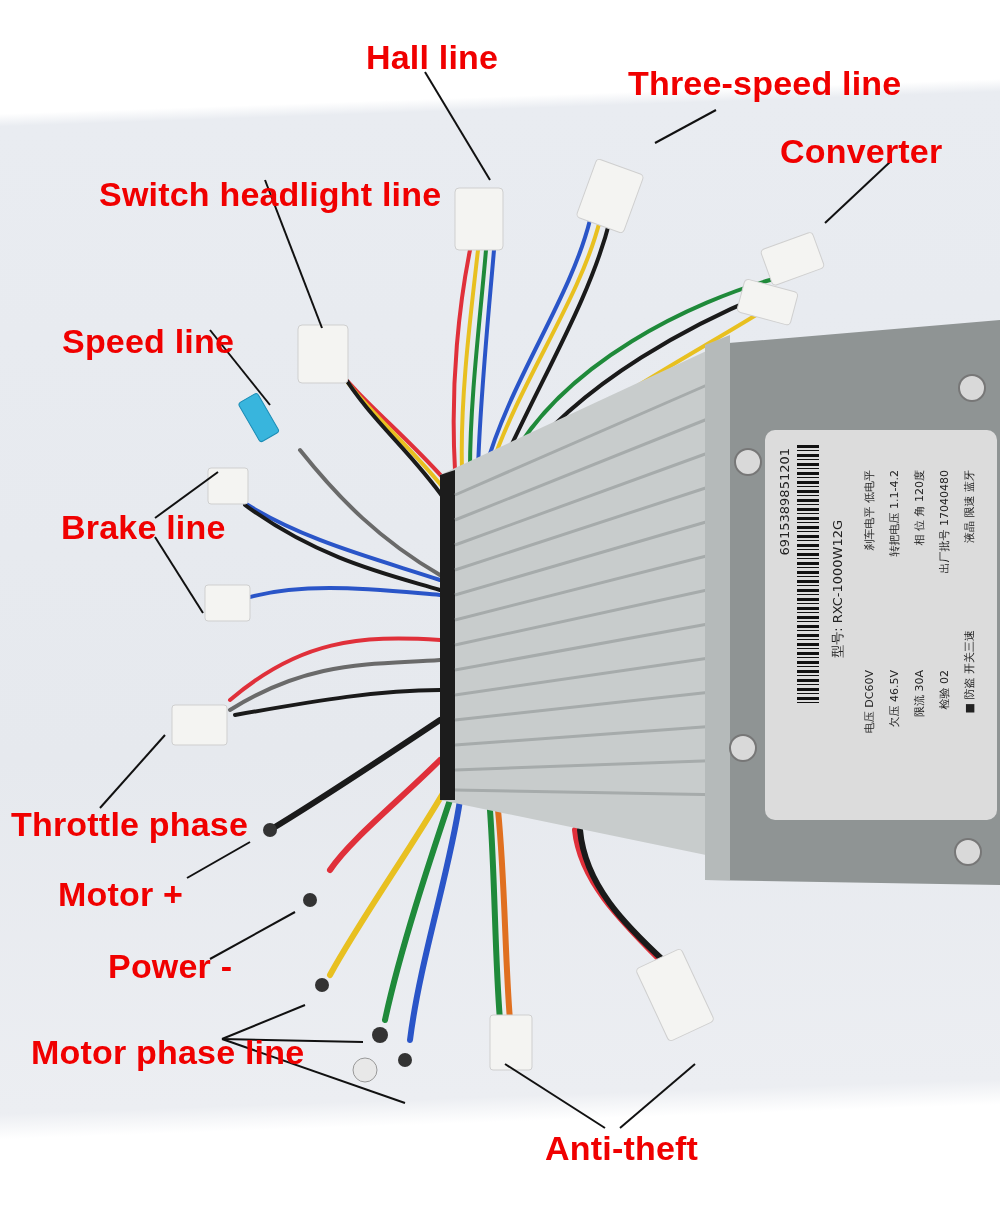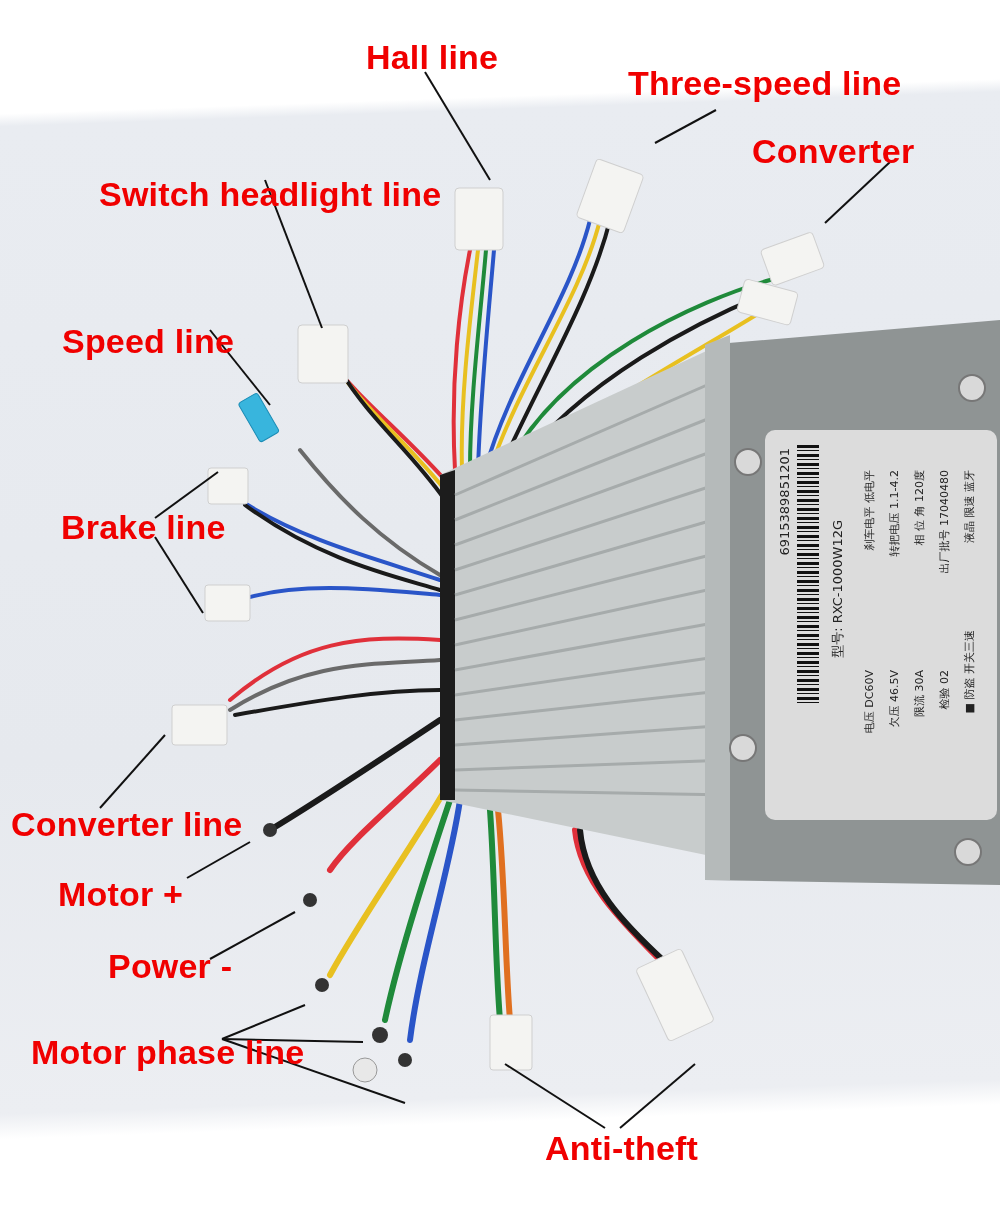--- a/index.html
+++ b/index.html
@@ -138,21 +138,21 @@
     <div class="plate-text" style="left:40px;top:120px;transform:rotate(180deg);">刹车电平  低电平</div>
     <div class="plate-text" style="left:40px;top:95px;transform:rotate(180deg);">转把电压  1.1-4.2</div>
     <div class="plate-text" style="left:40px;top:70px;transform:rotate(180deg);">相 位 角  120度</div>
     <div class="plate-text" style="left:40px;top:45px;transform:rotate(180deg);">出厂批号  17040480</div>
     <div class="plate-text" style="left:40px;top:20px;transform:rotate(180deg);">液晶  限速  蓝牙</div>
   </div>
 </div>
 
 <div class="label" style="left:357px;top:40px;margin-left:9px;">Hall line</div>
 <div class="label" style="left:628px;top:66px;">Three-speed line</div>
-<div class="label" style="left:752px;top:134px;">Converter</div>
+<div class="label" style="left:780px;top:134px;">Converter</div>
 <div class="label" style="left:99px;top:177px;">Switch headlight line</div>
 <div class="label" style="left:62px;top:305px;margin-top:19px;">Speed line</div>
 <div class="label" style="left:61px;top:510px;">Brake line</div>
-<div class="label" style="left:11px;top:807px;">Converter line</div>
+<div class="label" style="left:11px;top:807px;">Throttle phase</div>
 <div class="label" style="left:58px;top:877px;">Motor +</div>
 <div class="label" style="left:108px;top:949px;">Power -</div>
 <div class="label" style="left:31px;top:1035px;">Motor phase line</div>
 <div class="label" style="left:545px;top:1131px;">Anti-theft</div>
 
 </body></html>

